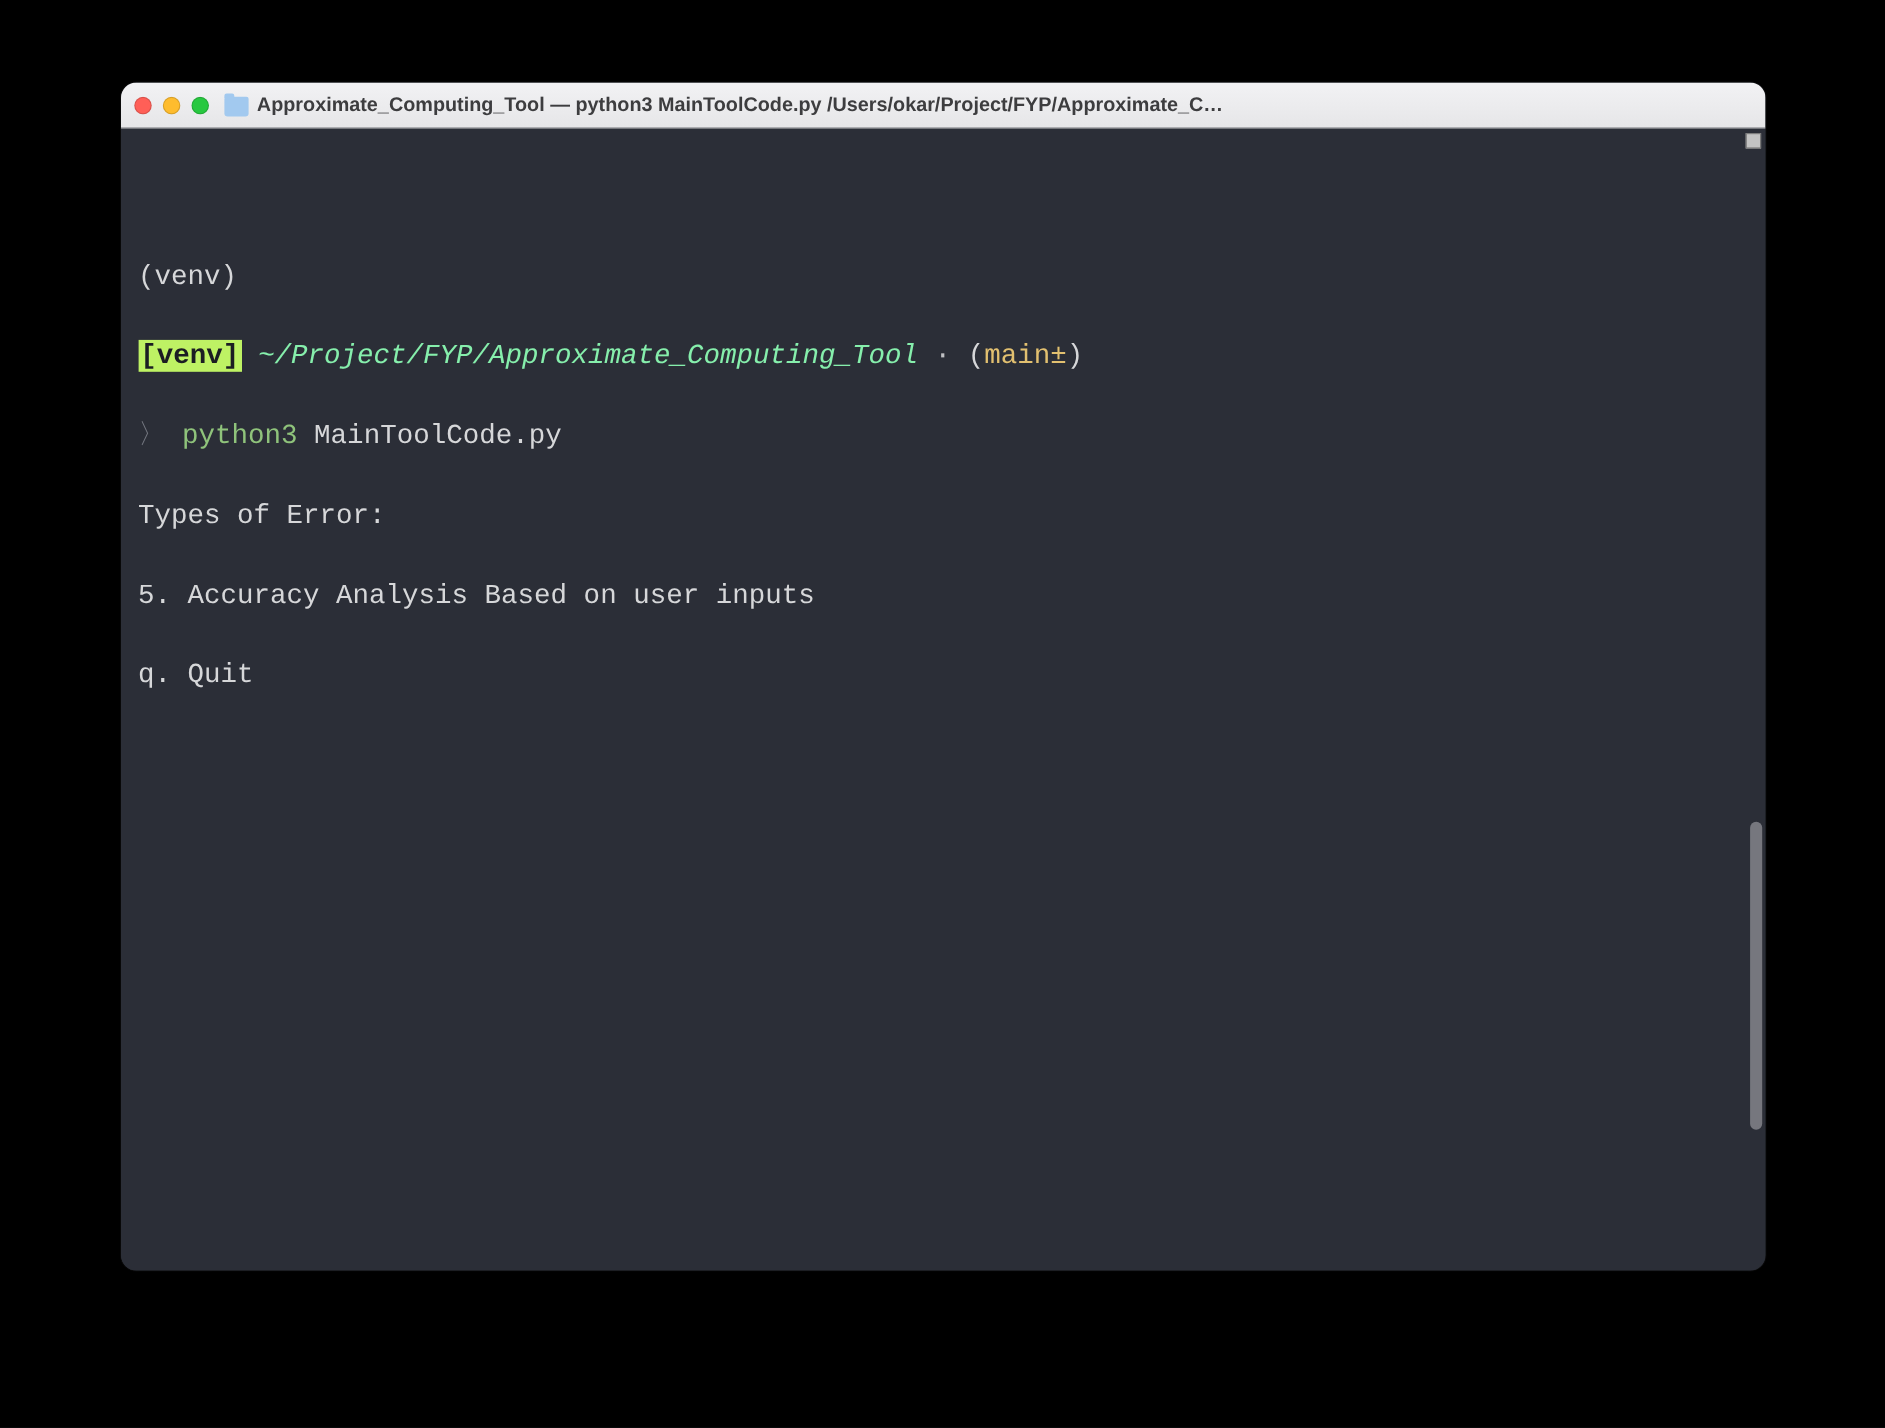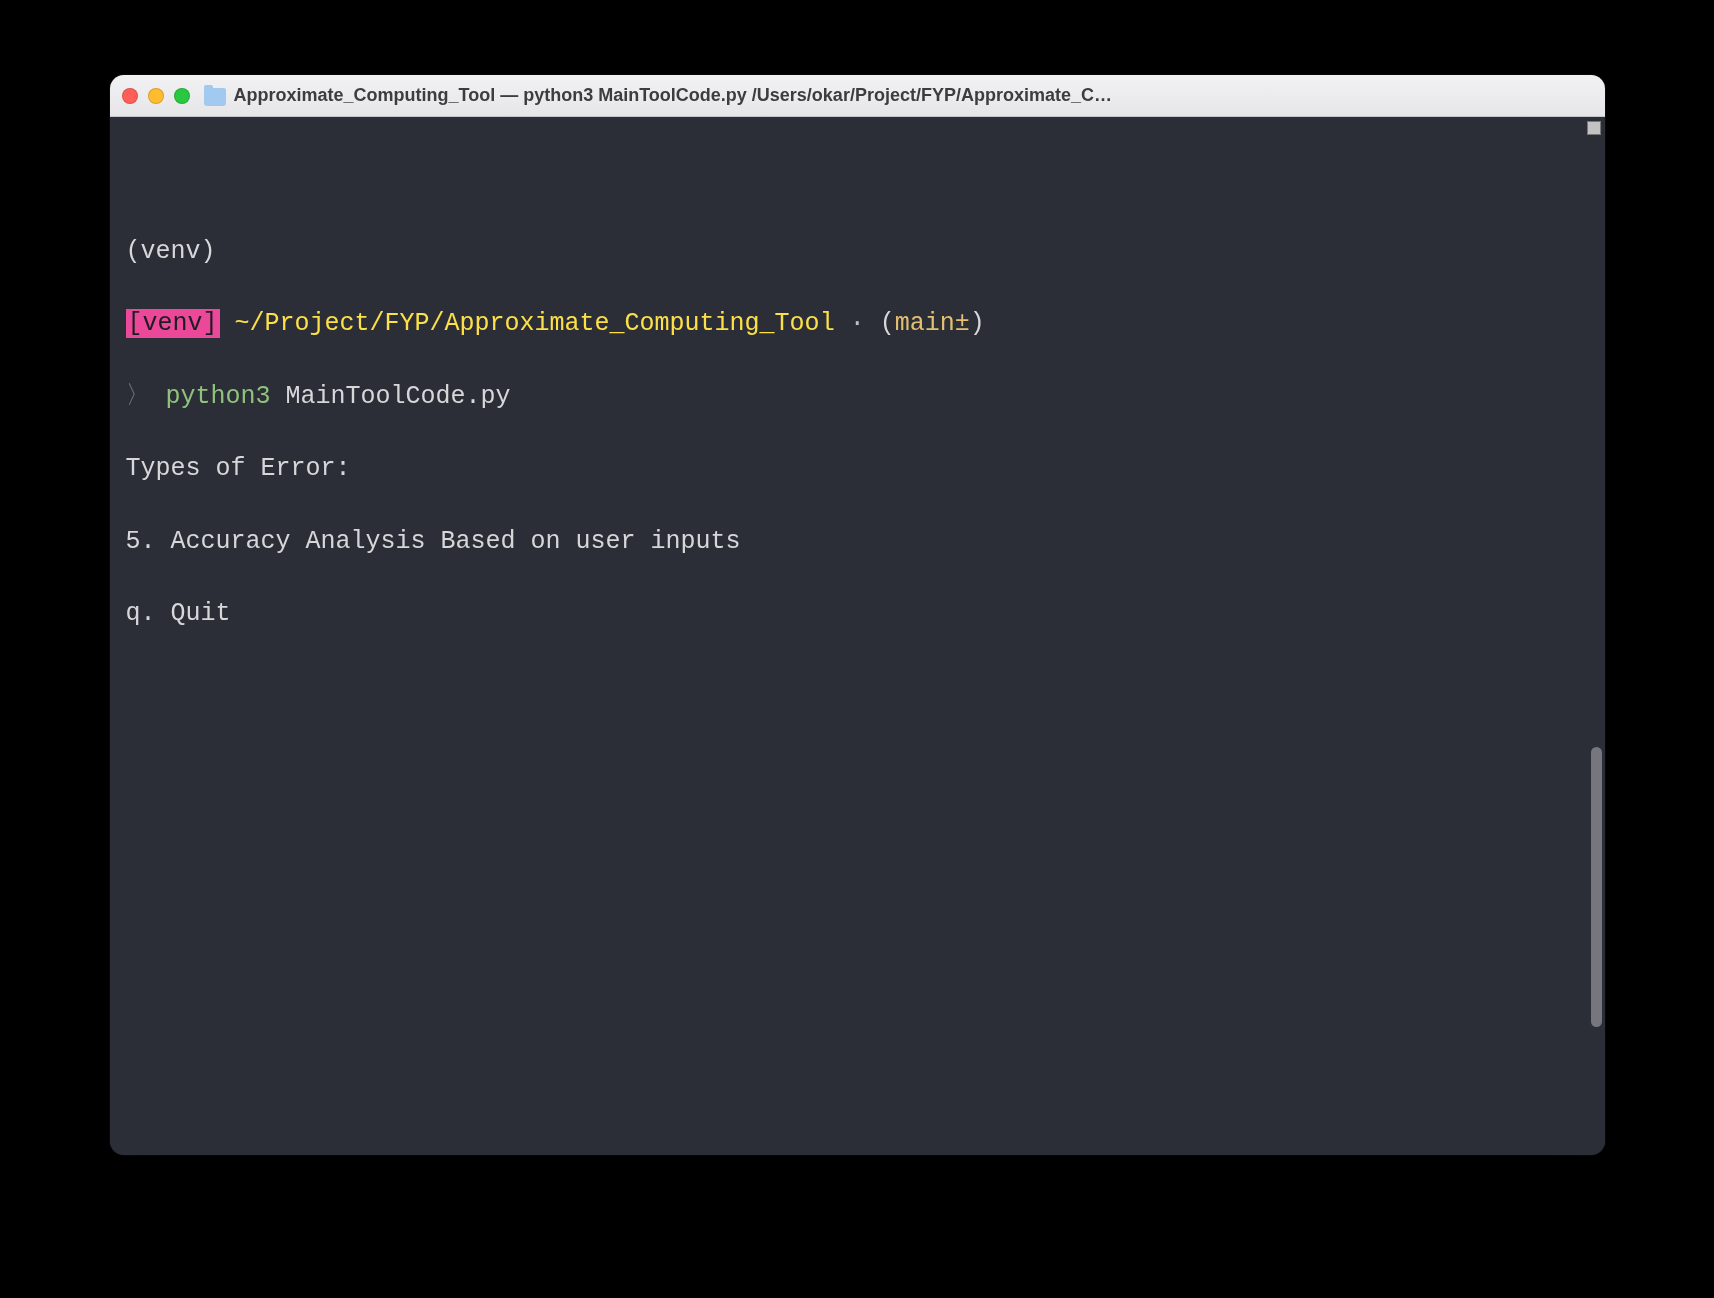--- a/index.html
+++ b/index.html
@@ -112,26 +112,27 @@
       position: absolute;
       right: 3px;
       top: 630px;
       width: 11px;
       height: 280px;
       background: rgba(180,180,185,0.55);
       border-radius: 6px;
     }
     
     .venv-tag {
-      background: #ec4899;
+      background: #bef264;
       color: #1b1d23;
       padding: 0 2px;
+      font-weight: bold;
     }
     
-    .path-text { color: #fde047; }
+    .path-text { color: #86efac; font-style: italic; }
     .dot-sep { color: #bfc0c3; }
     .branch { color: #e2c070; }
     .paren { color: #d6d7d9; }
     .prompt-bracket { color: #73767f; }
     .cmd-green { color: #8fc37b; margin-top: 38px; }
     .underline { text-underline-offset: 3px; }
     
     .line { display: block; min-height: 1.45em; }
   </style>
 </head>

